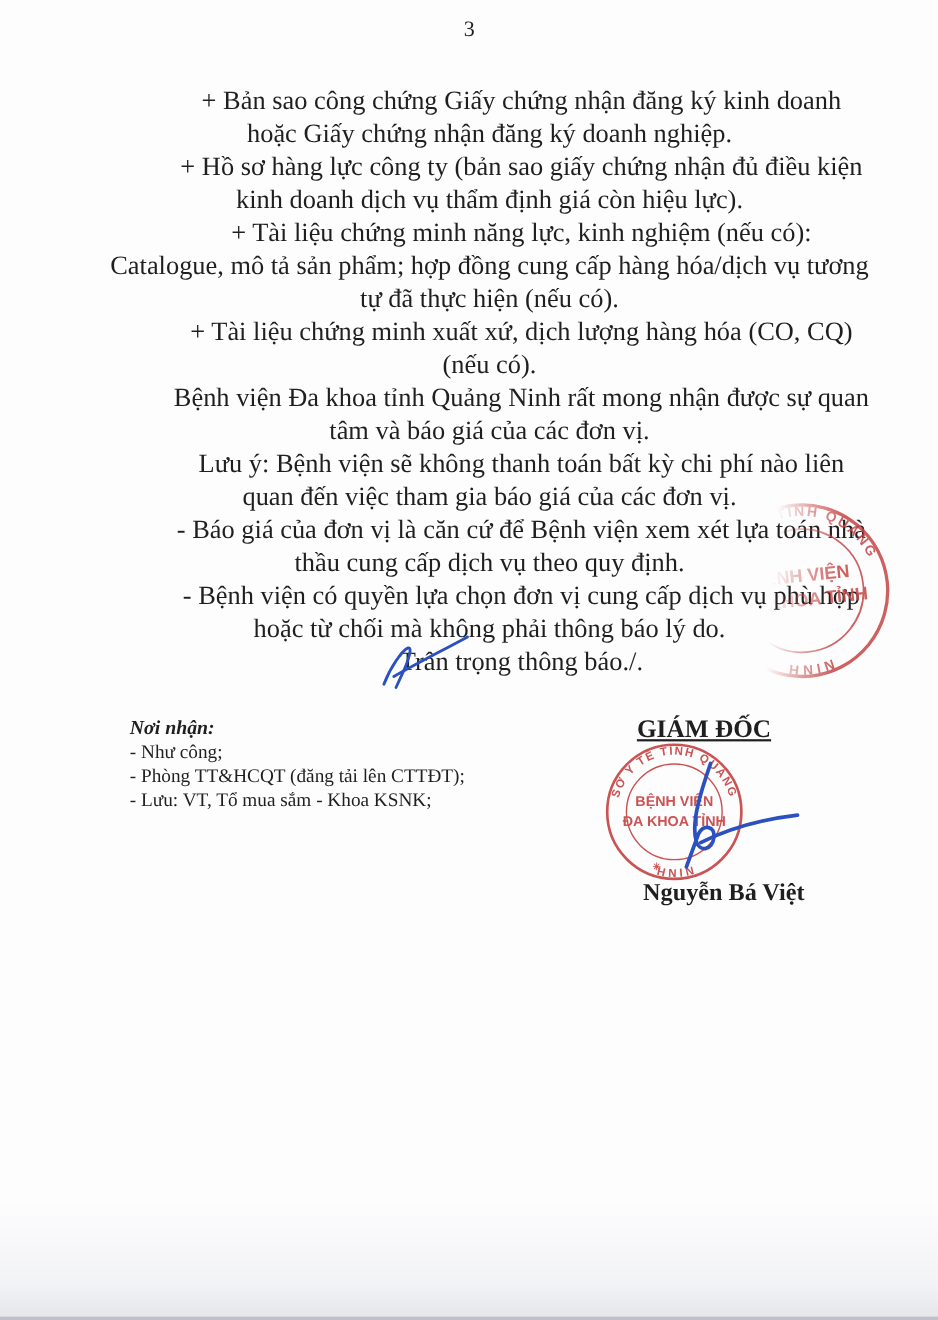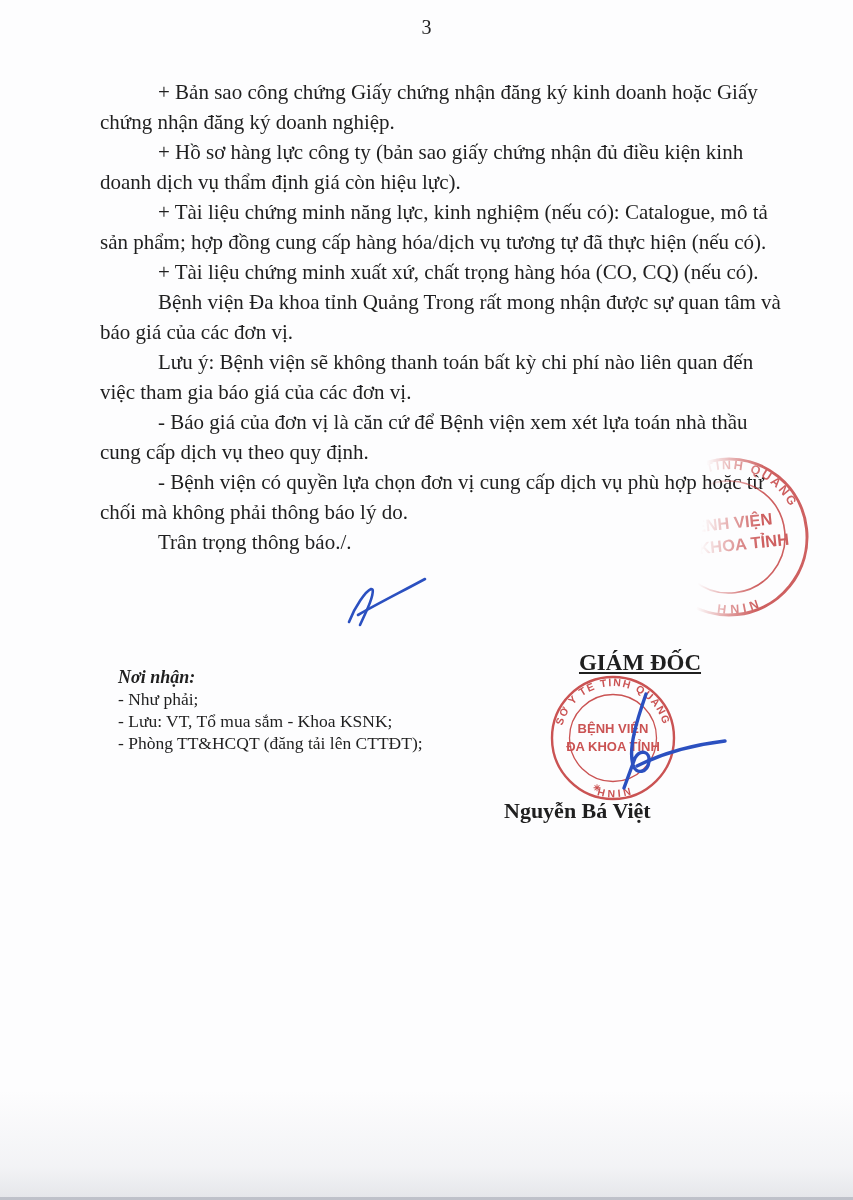--- a/index.html
+++ b/index.html
@@ -24,43 +24,44 @@
     pointer-events:none;
   }
 
   .page-number {
     position:absolute; top:16px; left:0; width:853px;
     text-align:center; font-size:20px;
   }
 
   .body-text {
     position:absolute; left:100px; top:77px; width:690px;
-    font-size:21px; line-height:30px;
+    font-size:24px; line-height:30px;
     z-index:1;
+    text-align:center;
   }
   .body-text p { margin:0; text-indent:58px; }
   .body-text p.italic { }
 
   .recipients {
     position:absolute; left:118px; top:650px; width:360px;
     font-size:17.5px; line-height:22px;
     z-index:1;
   }
-  .recipients .heading { font-weight:bold; font-style:italic; font-size:18px;margin-top:16px; }
+  .recipients .heading { font-weight:bold; font-style:italic; font-size:18px; }
   .recipients div { margin:0; }
 
   .sig-block-title {
     position:absolute; left:540px; top:650px; width:200px;
     text-align:center; font-weight:bold; font-size:23px;
     z-index:1;
     text-decoration:underline;
   }
   .signer-name {
-    position:absolute; left:504px; top:798px; width:220px;
-    text-align:left; font-weight:bold; font-size:22px;
+    position:absolute; left:548px; top:798px; width:220px;
+    text-align:center; font-weight:bold; font-size:22px;
     z-index:4;
   }
 
   .stamp-main {
     position:absolute; left:547px; top:672px; width:132px; height:132px;
     z-index:2; opacity:0.92;
   }
   .stamp-text { font-family:"Liberation Sans", sans-serif; font-weight:bold; }
 
   .edge-stamp {
@@ -84,22 +85,22 @@
 <body>
 
 <div class="page">
 
   <div class="page-number">3</div>
 
   <div class="body-text">
     <p>+ Bản sao công chứng Giấy chứng nhận đăng ký kinh doanh hoặc Giấy chứng nhận đăng ký doanh nghiệp.</p>
     <p>+ Hồ sơ hàng lực công ty (bản sao giấy chứng nhận đủ điều kiện kinh doanh dịch vụ thẩm định giá còn hiệu lực).</p>
     <p>+ Tài liệu chứng minh năng lực, kinh nghiệm (nếu có): Catalogue, mô tả sản phẩm; hợp đồng cung cấp hàng hóa/dịch vụ tương tự đã thực hiện (nếu có).</p>
-    <p>+ Tài liệu chứng minh xuất xứ, chất trọng hàng hóa (CO, CQ) (nếu có).</p>
-    <p>Bệnh viện Đa khoa tỉnh Quảng Trong rất mong nhận được sự quan tâm và báo giá của các đơn vị.</p>
+    <p>+ Tài liệu chứng minh xuất xứ, dịch lượng hàng hóa (CO, CQ) (nếu có).</p>
+    <p>Bệnh viện Đa khoa tỉnh Quảng Ninh rất mong nhận được sự quan tâm và báo giá của các đơn vị.</p>
     <p class="italic">Lưu ý: Bệnh viện sẽ không thanh toán bất kỳ chi phí nào liên quan đến việc tham gia báo giá của các đơn vị.</p>
     <p class="italic">- Báo giá của đơn vị là căn cứ để Bệnh viện xem xét lựa toán nhà thầu cung cấp dịch vụ theo quy định.</p>
     <p class="italic">- Bệnh viện có quyền lựa chọn đơn vị cung cấp dịch vụ phù hợp hoặc từ chối mà không phải thông báo lý do.</p>
     <p>Trân trọng thông báo./.</p>
   </div>
 
   <svg class="sig-initial" viewBox="0 0 100 60">
     <g fill="none" stroke="#2b50c0" stroke-width="2.6" stroke-linecap="round">
       <path d="M 16 54 C 22 38, 33 23, 38 21 C 42 20, 39 31, 33 44 L 27 57"></path>
       <path d="M 25 47 C 44 36, 66 25, 92 11"></path>
@@ -120,23 +121,23 @@
     </text>
     <text class="stamp-text" font-size="12.5" fill="#c64545" letter-spacing="3">
       <textPath href="#e-arcDn" startOffset="50%" text-anchor="middle">NINH</textPath>
     </text>
     <text class="stamp-text" x="100" y="92" text-anchor="middle" font-size="16.5" fill="#c64545">BỆNH VIỆN</text>
     <text class="stamp-text" x="100" y="114" text-anchor="middle" font-size="16.5" fill="#c64545">ĐA KHOA TỈNH</text>
   </svg>
 
   <div class="recipients">
     <div class="heading">Nơi nhận:</div>
-    <div>- Như phải;</div>
+    <div>- Như công;</div>
+    <div>- Phòng TT&amp;HCQT (đăng tải lên CTTĐT);</div>
     <div>- Lưu: VT, Tổ mua sắm - Khoa KSNK;</div>
-    <div>- Phòng TT&amp;HCQT (đăng tải lên CTTĐT);</div>
   </div>
 
   <div class="sig-block-title">GIÁM ĐỐC</div>
 
   <svg class="stamp-main" viewBox="0 0 132 132">
     <g fill="none" stroke="#c64545">
       <circle cx="66" cy="66" r="61" stroke-width="2.4"></circle>
       <circle cx="66" cy="66" r="43.5" stroke-width="1.3"></circle>
     </g>
     <defs>

